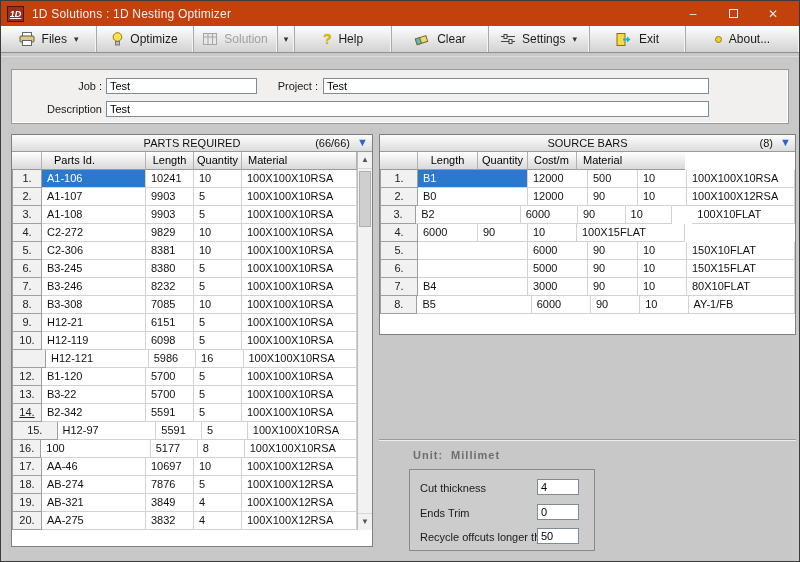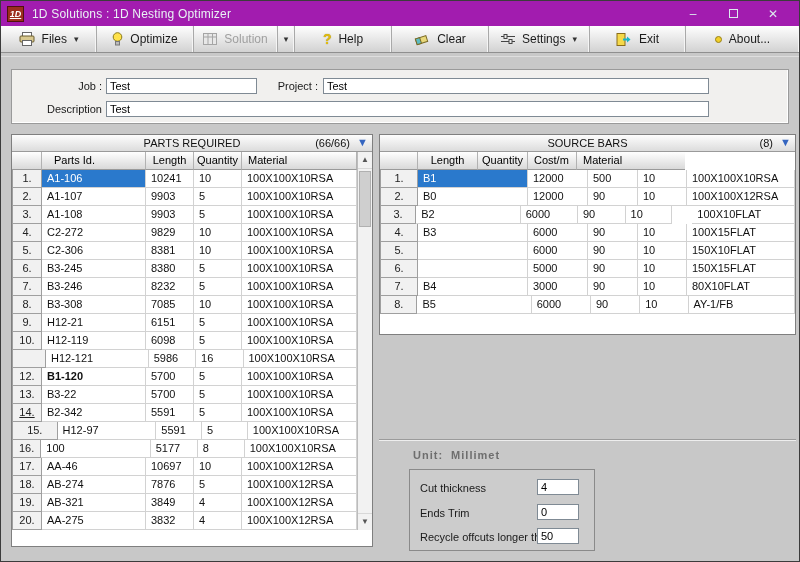--- a/index.html
+++ b/index.html
@@ -1,21 +1,21 @@
 <!DOCTYPE html>
 <html><head>
 <meta charset="utf-8">
 <style>
   * { margin:0; padding:0; box-sizing:border-box; font-family:"Liberation Sans", sans-serif; }
   body { background:#7a7a7a; }
   .window { position:relative; width:800px; height:562px; background:#c8c8c8;
             border:1px solid #3c3c3c; overflow:hidden; }
 
   
-  .titlebar { display:flex; align-items:center; height:25px; background:#a21caf;
+  .titlebar { display:flex; align-items:center; height:25px; background:#c2410c;
               color:#e9f2f4; font-size:12px; padding:0 6px; }
   .app-icon { width:17px; height:16px; background:#9c2e1e; border:1px solid #4f120c;
               color:#fff; font-size:9px; font-weight:bold; font-style:italic;
               text-align:center; line-height:14px; text-decoration:underline; margin-right:8px; }
   .title-text { letter-spacing:.2px; }
   .win-btns { margin-left:auto; display:flex; align-items:center; }
   .win-btn { width:40px; text-align:center; font-size:12px; color:#dcebee; cursor:default; }
   .maxi { display:inline-block; width:9px; height:9px; border:1px solid #dcebee; }
 
   
@@ -258,21 +258,21 @@
         </div>
         <div class="tr">
           <div class="td num" style="width: 30px; padding-left: 32px;">11.</div>
           <div class="td" style="width: 104px;">H12-121</div>
           <div class="td" style="width: 48px;">5986</div>
           <div class="td" style="width: 48px;">16</div>
           <div class="td" style="width: 115px;">100X100X10RSA</div>
         </div>
         <div class="tr">
           <div class="td num" style="width: 30px;">12.</div>
-          <div class="td" style="width: 104px; font-weight: bold;">B1-120</div>
+          <div class="td" style="width: 104px;">B1-120</div>
           <div class="td" style="width: 48px;">5700</div>
           <div class="td" style="width: 48px;">5</div>
           <div class="td" style="width: 115px;">100X100X10RSA</div>
         </div>
         <div class="tr">
           <div class="td num" style="width: 30px;">13.</div>
           <div class="td" style="width: 104px;">B3-22</div>
           <div class="td" style="width: 48px;">5700</div>
           <div class="td" style="width: 48px;">5</div>
           <div class="td" style="width: 115px;">100X100X10RSA</div>
@@ -367,21 +367,20 @@
         <div class="tr">
           <div class="td num" style="width: 38px;">3.</div>
           <div class="td" style="width: 110px;">B2</div>
           <div class="td" style="width: 60px;">6000</div>
           <div class="td" style="width: 50px;">90</div>
           <div class="td" style="width: 49px;">10</div>
           <div class="td" style="width: 108px; margin-left: 20px;">100X10FLAT</div>
         </div>
         <div class="tr">
           <div class="td num" style="width: 38px;">4.</div>
-          <div class="td" style="width: 110px;">B3</div>
           <div class="td" style="width: 60px;">6000</div>
           <div class="td" style="width: 50px;">90</div>
           <div class="td" style="width: 49px;">10</div>
           <div class="td" style="width: 108px;">100X15FLAT</div>
         </div>
         <div class="tr">
           <div class="td num" style="width: 38px;">5.</div>
           <div class="td" style="width: 110px;"></div>
           <div class="td" style="width: 60px;">6000</div>
           <div class="td" style="width: 50px;">90</div>

